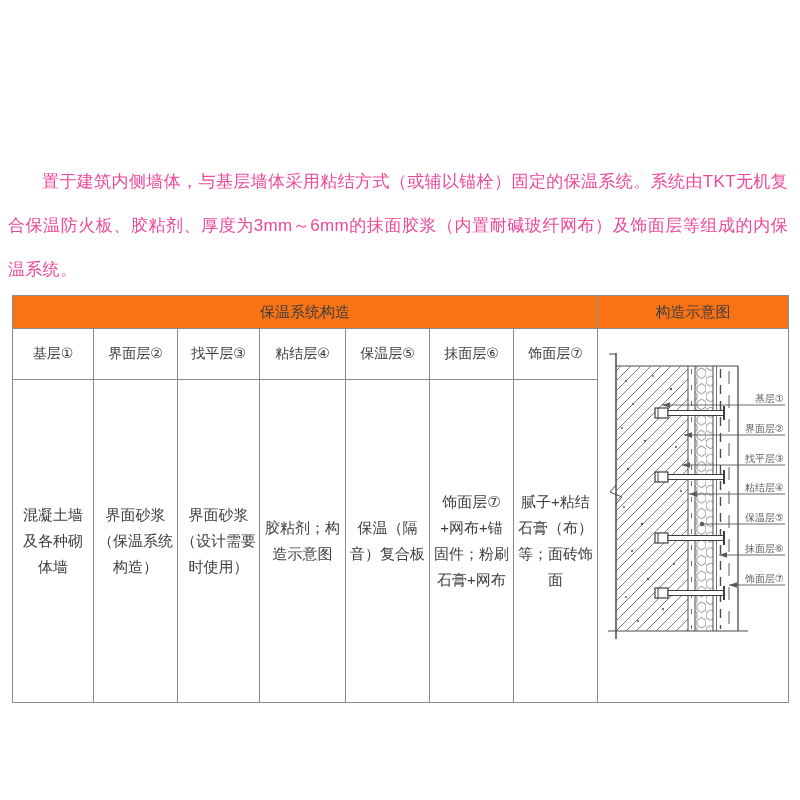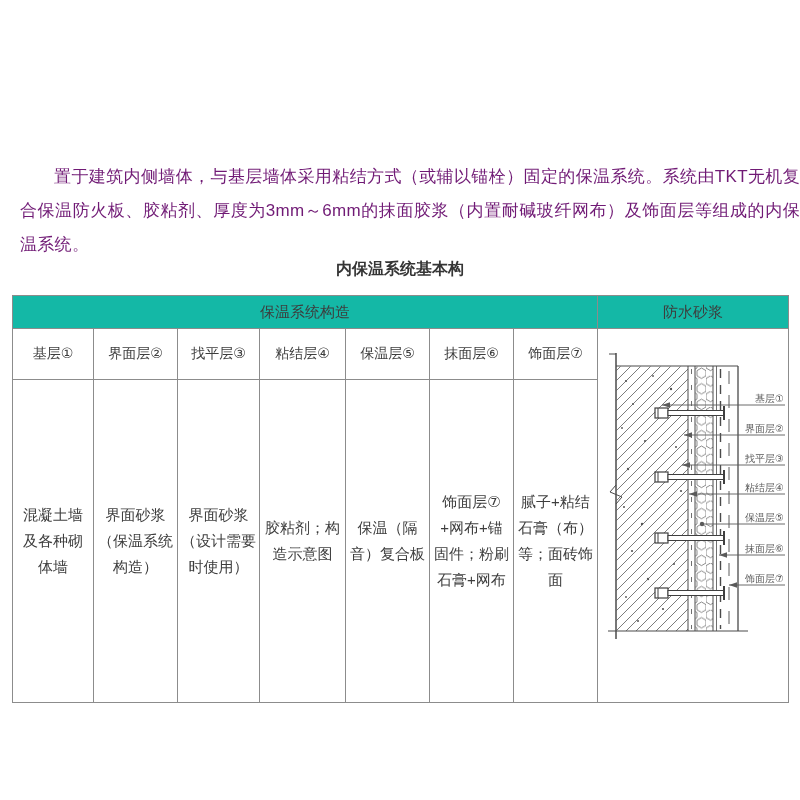--- a/index.html
+++ b/index.html
@@ -3,24 +3,24 @@
 <meta charset="utf-8">
 <style>
   * { margin: 0; padding: 0; box-sizing: border-box; }
   html, body { width: 800px; height: 800px; background: #ffffff; }
   body { font-family: "Liberation Sans", "DejaVu Sans", sans-serif; position: relative; color: #3c3c3c; }
 
   .page { position: absolute; inset: 0; background: #fff; }
 
   .intro {
     position: absolute;
-    left: 20px; top: 160px; width: 780px;
-    font-size: 17px; line-height: 34px;
+    left: 8px; top: 160px; width: 780px;
+    font-size: 17px; line-height: 44px;
     text-indent: 2em;
-    color: #701a75;
+    color: #ec4899;
     text-align: justify;
     letter-spacing: 0.3px;
   }
 
   .tbl-title {
     position: absolute;
     left: 0; top: 259px; width: 800px;
     text-align: center;
     font-size: 16px; font-weight: bold; color: #353535;
   }
@@ -34,21 +34,21 @@
   }
   table.spec th, table.spec td {
     border: 1px solid #8c8c8c;
     text-align: center;
     vertical-align: middle;
     font-weight: normal;
     color: #3d3d3d;
   }
   tr.group-row { height: 33px; }
   tr.group-row th {
-    background: #14b8a6;
+    background: #f97316;
     font-size: 15px;
   }
   tr.colhead-row { height: 44px; }
   tr.colhead-row th {
     background: #fff;
     font-size: 14px;
   }
   tr.body-row { height: 277px; }
   tr.body-row td {
     font-size: 15px;
@@ -63,37 +63,36 @@
   }
   td.diagram-cell svg { display: block; }
 </style>
 </head>
 <body>
 
 <div class="page">
 
   <p class="intro">置于建筑内侧墙体，与基层墙体采用粘结方式（或辅以锚栓）固定的保温系统。系统由TKT无机复合保温防火板、胶粘剂、厚度为3mm～6mm的抹面胶浆（内置耐碱玻纤网布）及饰面层等组成的内保温系统。</p>
 
-  <div class="tbl-title">内保温系统基本构</div>
 
   <table class="spec">
     <colgroup>
       <col style="width:81px">
         <col style="width:84px">
         <col style="width:82px">
         <col style="width:86px">
       <col style="width:84px">
         <col style="width:84px">
         <col style="width:84px">
         <col style="width:191px">
     </colgroup>
     <tbody>
         <tr class="group-row">
       <th colspan="7">保温系统构造</th>
-      <th>防水砂浆</th>
+      <th>构造示意图</th>
     </tr>
     <tr class="colhead-row">
       <th>基层①</th>
       <th>界面层②</th>
       <th>找平层③</th>
       <th>粘结层④</th>
       <th>保温层⑤</th>
       <th>抹面层⑥</th>
       <th>饰面层⑦</th>
 

